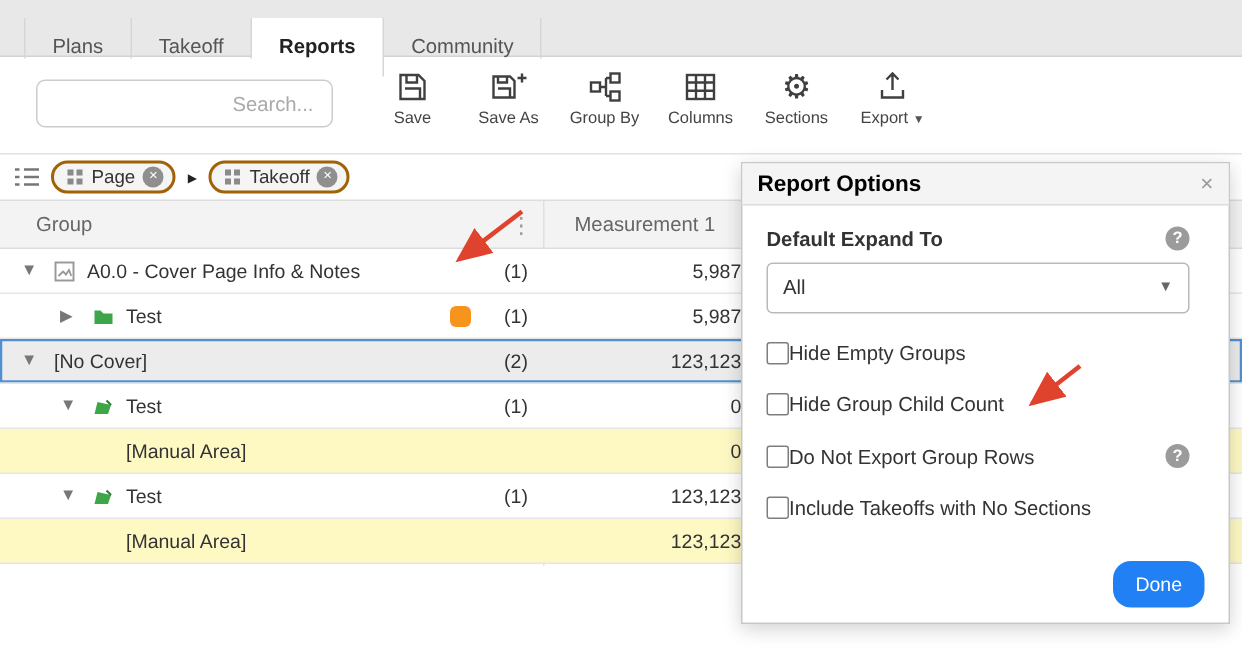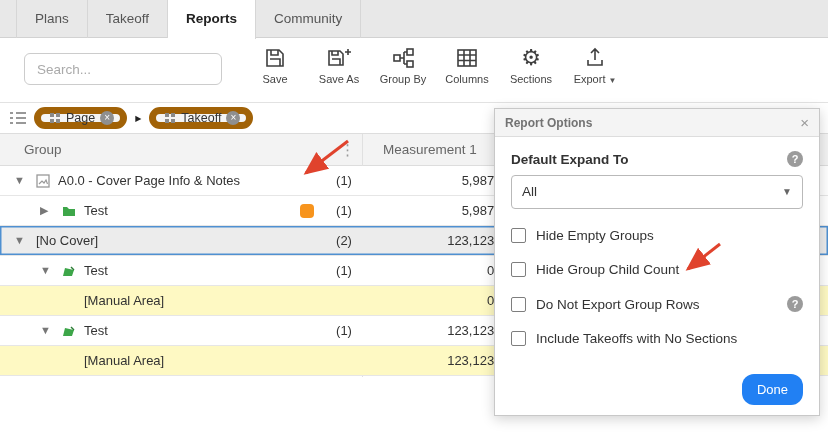--- a/index.html
+++ b/index.html
@@ -2,40 +2,40 @@
 <html><head>
 <meta charset="utf-8">
 <style>
   * { box-sizing: border-box; margin: 0; padding: 0; }
   html,body { background:#fff; }
   body { font-family: "Liberation Sans", sans-serif; color:#333; }
   #app { position:relative; width:828px; height:435px; background:#fff; overflow:hidden; }
 
   
   .tabbar { position:absolute; left:0; top:0; width:828px; height:38px; background:#e8e8e8; border-bottom:1px solid #d2d2d2; padding-left:16px; display:flex; }
-  .tab { height:38px; line-height:38px; padding:0 18px; font-size:13.5px; color:#555; border-right:1px solid #d6d6d6; cursor:pointer; }
+  .tab { height:38px; line-height:38px; padding:0 18px; font-size:13.5px; color:#555; border-right:1px solid #d6d6d6; cursor:pointer;margin-top:12px; }
   .tab:first-child { border-left:1px solid #d6d6d6; }
   .tab.active { background:#fff; color:#222; font-weight:bold; height:39px; position:relative; z-index:2; }
 
   
   .toolbar { position:absolute; left:0; top:39px; width:828px; height:63px; background:#fff; }
-  .search { position:absolute; left:24px; top:14px; width:198px; height:32px; border:1px solid #ccc; border-radius:6px; padding:0 12px; font-size:13.5px; color:#333; font-family:"Liberation Sans",sans-serif; outline:none; }
+  .search { position:absolute; left:24px; top:14px; width:198px; height:32px; border:1px solid #ccc; border-radius:6px; padding:0 12px; font-size:13.5px; color:#333; font-family:"Liberation Sans",sans-serif; outline:none;text-align:right; }
   .search::placeholder { color:#aaa; }
   .toolbtns { position:absolute; left:250px; top:6px; display:flex; gap:14px; }
   .toolbtn { min-width:50px; height:52px; display:flex; flex-direction:column; align-items:center; justify-content:flex-start; cursor:pointer; }
   .toolbtn .ticon { height:26px; display:flex; align-items:center; justify-content:center; }
   .toolbtn .tlabel { font-size:11px; color:#444; margin-top:2px; white-space:nowrap; }
   .toolbtn svg { stroke:#3f3f3f; fill:none; stroke-width:1.6; }
   .gear-glyph { font-size:22px; color:#3f3f3f; line-height:24px; }
   .caret { font-size:8px; color:#555; margin-left:3px; }
 
   
   .crumbrow { position:absolute; left:0; top:102px; width:828px; height:32px; border-top:1px solid #e2e2e2; border-bottom:1px solid #ddd; background:#fff; display:flex; align-items:center; padding-left:8px; }
   .listicon { width:20px; height:16px; margin-right:6px; display:inline-flex; }
-  .chip { display:inline-flex; align-items:center; height:22px; border:7px solid #a16207; background:#f5f5f5; border-radius:12px; padding:0 6px 0 8px; gap:5px; font-size:12.5px; color:#333; cursor:pointer; }
+  .chip { display:inline-flex; align-items:center; height:22px; border:2px solid #a16207; background:#f5f5f5; border-radius:12px; padding:0 6px 0 8px; gap:5px; font-size:12.5px; color:#333; cursor:pointer; }
   .chipx { width:14px; height:14px; border-radius:50%; background:#8f8f8f; color:#fff; font-size:10px; line-height:14px; text-align:center; cursor:pointer; }
   .crumb-sep { font-size:8px; color:#222; margin:0 8px; }
 
   
   .thead { position:absolute; left:0; top:134px; width:828px; height:32px; background:#f3f3f3; border-bottom:1px solid #ddd; }
   .thead .col-group { position:absolute; left:24px; top:8px; font-size:13.5px; color:#666; }
   .thead .col-menu { position:absolute; left:340px; top:7px; font-size:15px; color:#999; cursor:pointer; }
   .thead .col-meas { position:absolute; left:383px; top:8px; font-size:13.5px; color:#666; }
   .vline { position:absolute; left:362px; top:134px; width:1px; height:243px; background:#e0e0e0; }
 
@@ -45,29 +45,29 @@
   .chev { position:absolute; top:8px; font-size:11px; color:#777; cursor:pointer; }
   .ricon { position:absolute; top:8px; width:14px; height:14px; }
   .rlabel { position:absolute; top:7px; color:#333; white-space:nowrap; }
   .rcount { position:absolute; left:322px; width:44px; top:7px; text-align:center; color:#333; }
   .rvalue { position:absolute; left:383px; width:122px; top:7px; text-align:right; color:#333; }
   .badge { position:absolute; left:300px; top:8px; width:14px; height:14px; border-radius:4px; background:#f7941d; }
 
   
   .panel { position:absolute; left:494px; top:108px; width:326px; height:308px; background:#fff; border:1px solid #c8c8c8; box-shadow:0 3px 12px rgba(0,0,0,.18); z-index:5; }
   .panel-head { height:28px; background:#f4f4f4; border-bottom:1px solid #ddd; display:flex; align-items:center; padding:0 10px; }
-  .panel-title { font-size:12px; font-weight:bold; color:#737373; }
+  .panel-title { font-size:15px; font-weight:bold; color:#000000; }
   .panel-close { margin-left:auto; font-size:15px; color:#9a9a9a; cursor:pointer; }
-  .panel-body { padding:14px 16px 0 16px; position:relative; height:280px; }
+  .panel-body { padding:14px 26px 0 16px; position:relative; height:280px; }
   .expand-row { display:flex; align-items:center; }
   .expand-label { font-size:13.5px; font-weight:bold; color:#333; }
   .help { margin-left:auto; width:16px; height:16px; border-radius:50%; background:#9b9b9b; color:#fff; font-size:11px; font-weight:bold; text-align:center; line-height:16px; cursor:pointer; }
   .select { margin-top:8px; height:34px; border:1px solid #b9b9b9; border-radius:4px; position:relative; line-height:32px; padding:0 10px; font-size:13.5px; color:#333; cursor:pointer; }
   .select .sel-caret { position:absolute; right:10px; top:0; font-size:10px; color:#666; }
-  .cbrow { display:flex; align-items:center; margin-top:19px; gap:10px; }
+  .cbrow { display:flex; align-items:center; margin-top:19px; }
   .cbbox { width:15px; height:15px; border:1.5px solid #7e7e7e; border-radius:2px; background:#fff; flex:0 0 auto; cursor:pointer; }
   .cblabel { font-size:13.5px; color:#333; }
   .done-btn { position:absolute; right:16px; bottom:12px; background:#2180f3; color:#fff; font-size:13px; border:none; border-radius:12px; padding:8px 15px; cursor:pointer; font-family:"Liberation Sans",sans-serif; }
 
   .annot { position:absolute; z-index:6; pointer-events:none; }
 </style>
 </head>
 <body>
 
 <div id="app">

